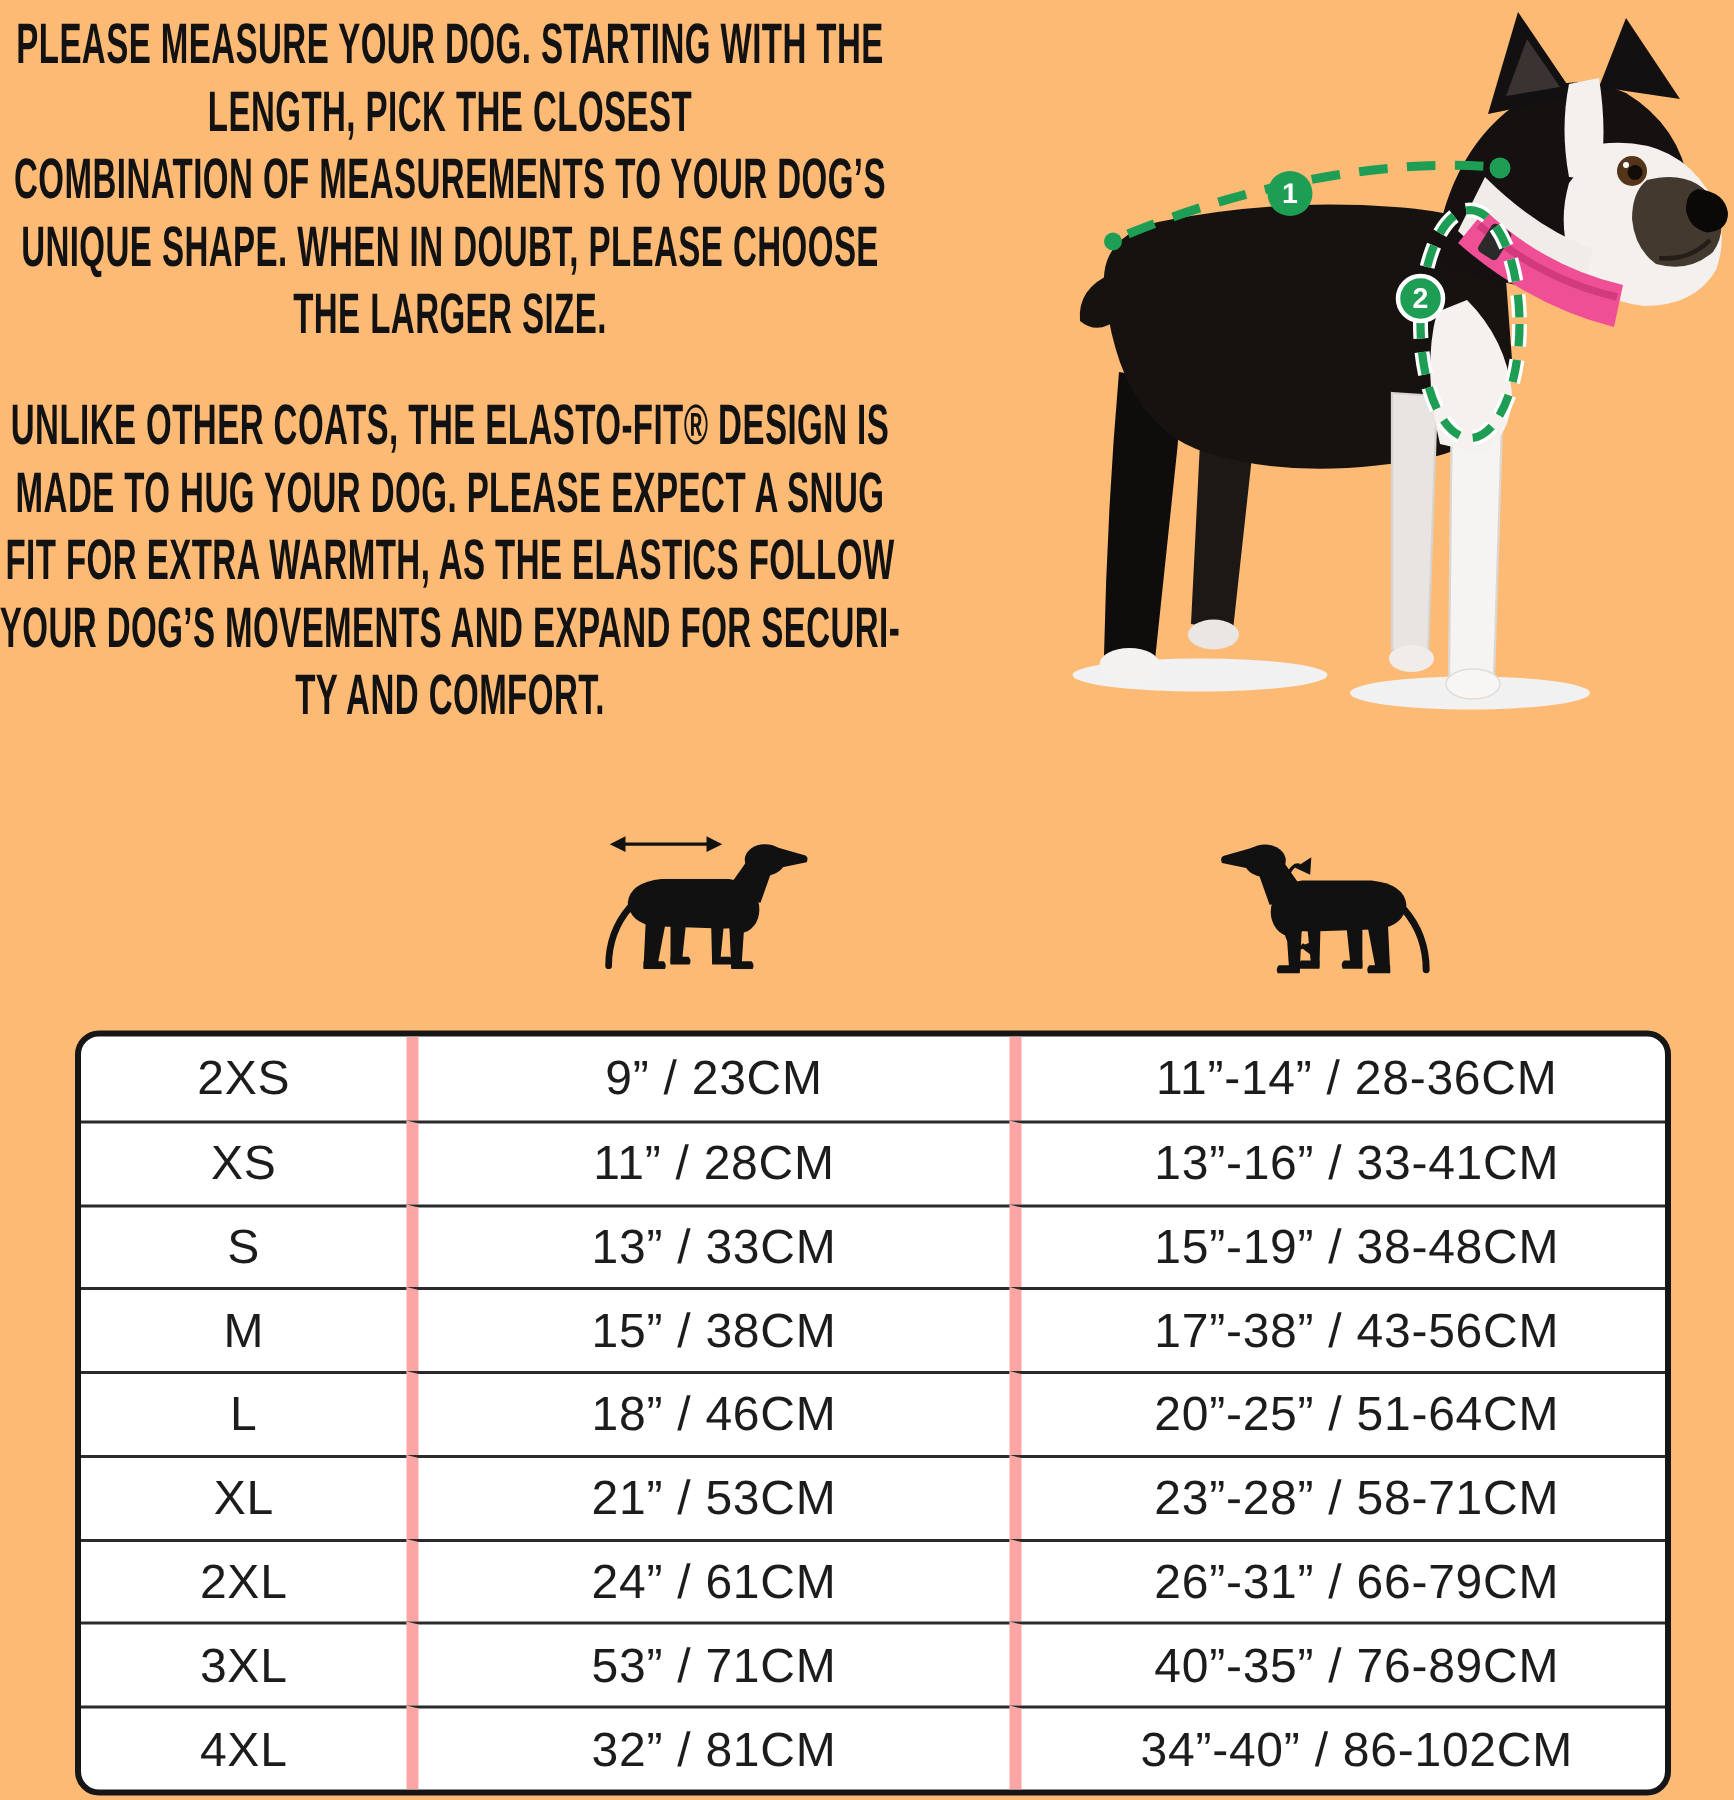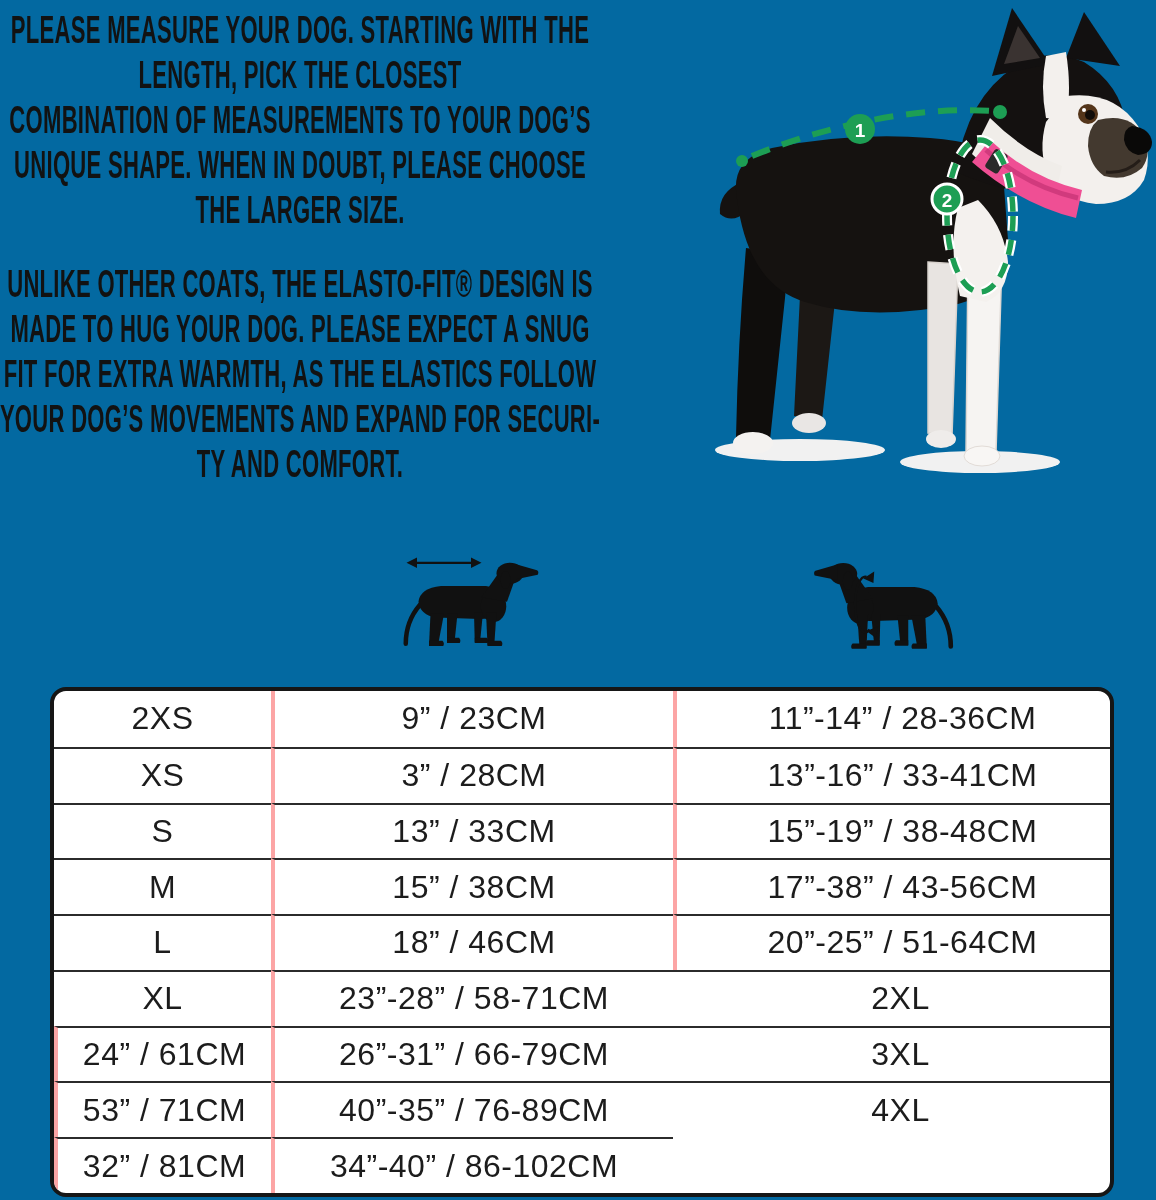--- a/index.html
+++ b/index.html
@@ -1,19 +1,19 @@
 <!DOCTYPE html>
 <html><head>
 <meta charset="utf-8">
 <style>
   html,body{margin:0;padding:0;background:#ffffff;}
   .page{
     position:relative;
     width:1156px;height:1200px;
-    background:#0369a1;
+    background:#fdba74;
     overflow:hidden;
     font-family:"Liberation Sans","DejaVu Sans",sans-serif;
     color:#111;
   }
   
   .para{
     position:absolute;
     width:1052px;
     left:-226px;
     transform:scaleX(0.58);
@@ -50,21 +50,21 @@
   .cell{
     display:flex;align-items:center;justify-content:center;
     font-size:32px;
     font-weight:400;
     letter-spacing:0.5px;
     color:#1c1c1c;
     border-top:2px solid #2b2b2b;
     white-space:nowrap;
   }
   .cell.first-row{border-top:none;}
-  .cell.col-length,.cell.col-girth{border-left:4px solid #fca5a5;}
+  .cell.col-length,.cell.col-girth{border-left:8px solid #fca5a5;}
 </style>
 </head>
 <body>
 
 <div class="page">
 
   <div class="para para1">
     <div class="line">PLEASE MEASURE YOUR DOG. STARTING WITH THE</div>
     <div class="line">LENGTH, PICK THE CLOSEST</div>
     <div class="line">COMBINATION OF MEASUREMENTS TO YOUR DOG’S</div>
@@ -196,36 +196,37 @@
       <polygon points="78,110 93,104 90,119" fill="#111"></polygon>
     </g>
   </svg>
 
   <div class="size-table">
     <div class="cell col-size first-row">2XS</div>
     <div class="cell col-length first-row">9” / 23CM</div>
     <div class="cell col-girth first-row">11”-14” / 28-36CM</div>
 
     <div class="cell col-size">XS</div>
-    <div class="cell col-length">3” / 28CM</div>
+    <div class="cell col-length">11” / 28CM</div>
     <div class="cell col-girth">13”-16” / 33-41CM</div>
 
     <div class="cell col-size">S</div>
     <div class="cell col-length">13” / 33CM</div>
     <div class="cell col-girth">15”-19” / 38-48CM</div>
 
     <div class="cell col-size">M</div>
     <div class="cell col-length">15” / 38CM</div>
     <div class="cell col-girth">17”-38” / 43-56CM</div>
 
     <div class="cell col-size">L</div>
     <div class="cell col-length">18” / 46CM</div>
     <div class="cell col-girth">20”-25” / 51-64CM</div>
 
     <div class="cell col-size">XL</div>
+    <div class="cell col-length">21” / 53CM</div>
     <div class="cell col-girth">23”-28” / 58-71CM</div>
 
     <div class="cell col-size">2XL</div>
     <div class="cell col-length">24” / 61CM</div>
     <div class="cell col-girth">26”-31” / 66-79CM</div>
 
     <div class="cell col-size">3XL</div>
     <div class="cell col-length">53” / 71CM</div>
     <div class="cell col-girth">40”-35” / 76-89CM</div>
 

